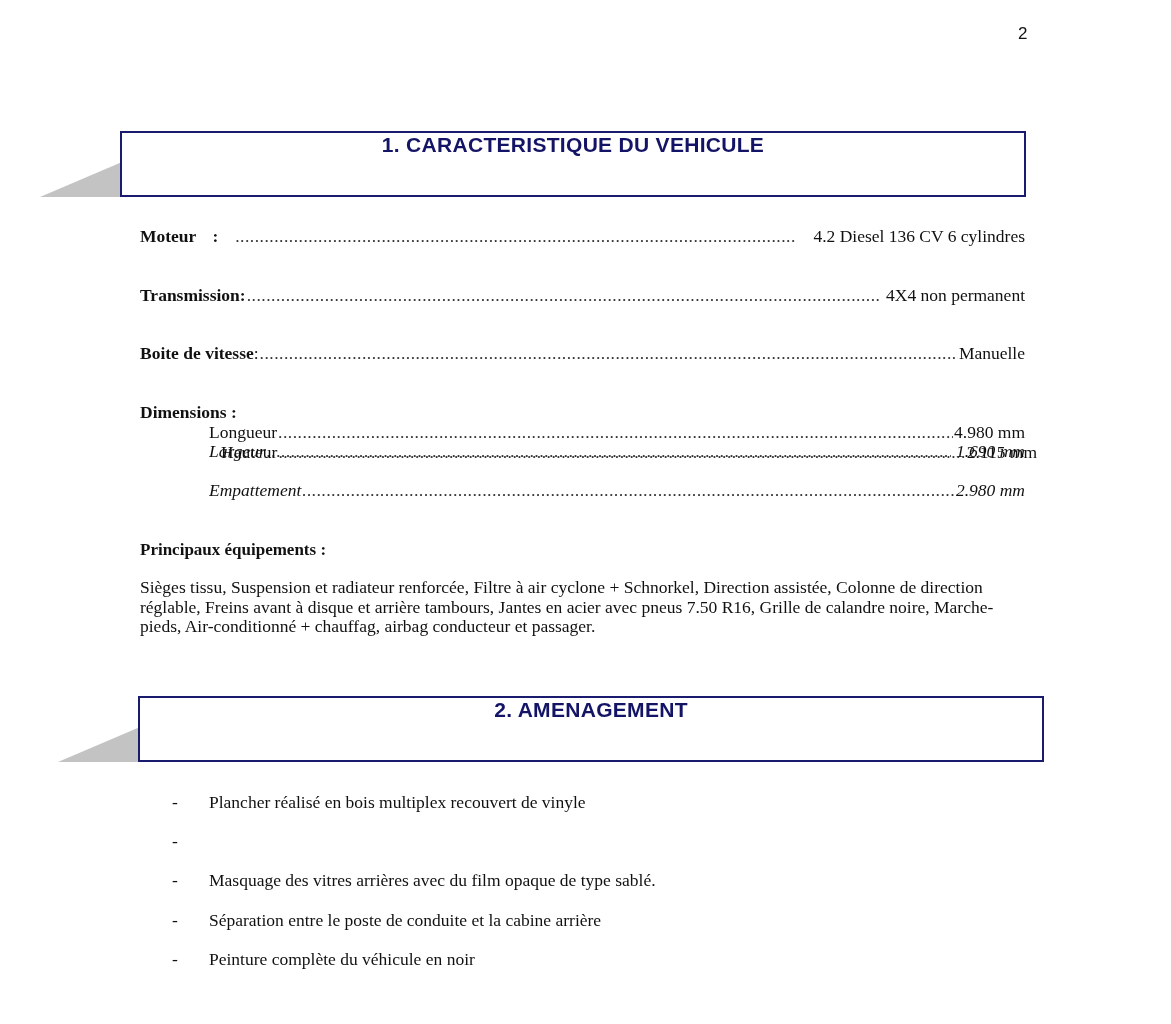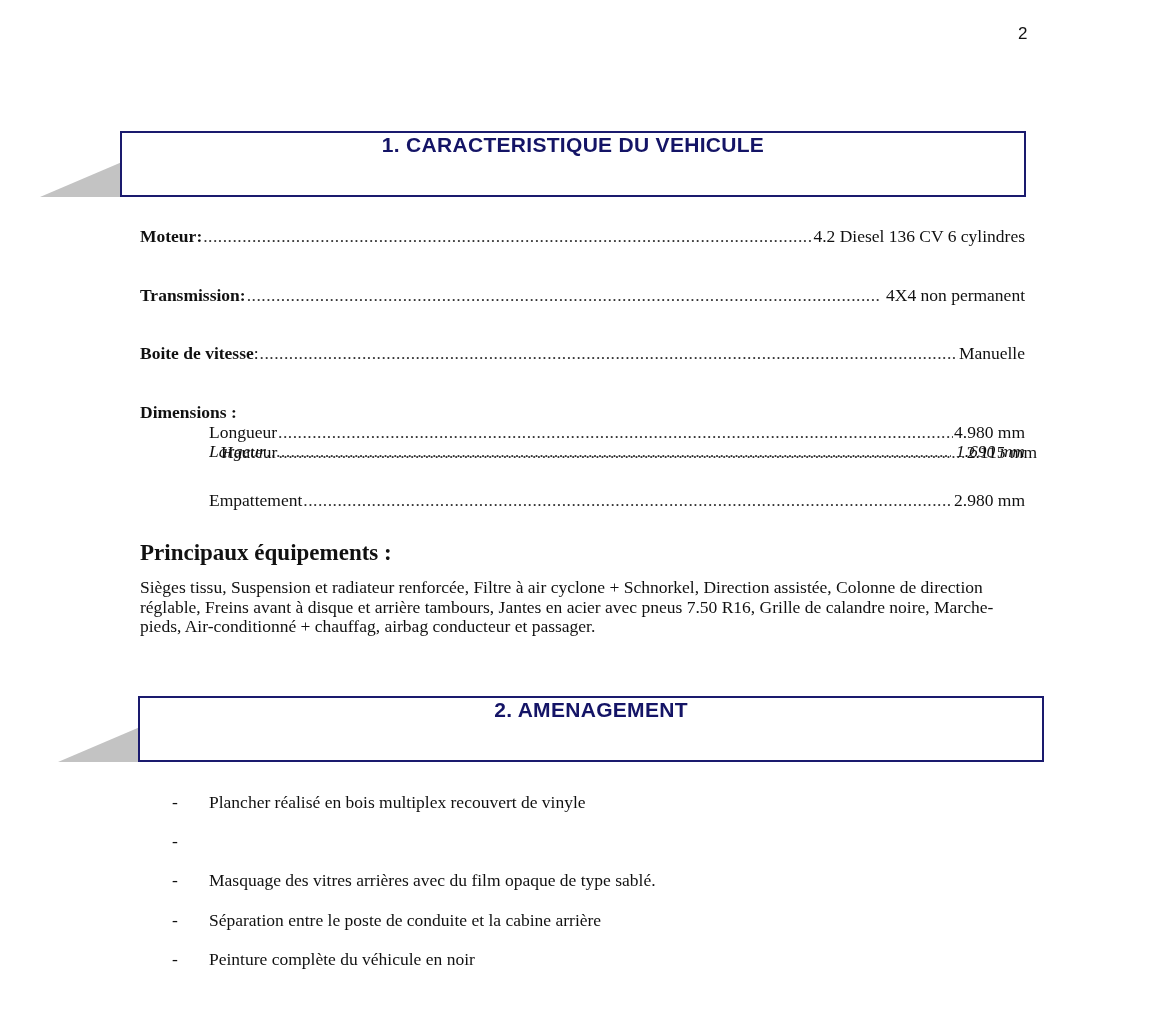--- a/index.html
+++ b/index.html
@@ -26,40 +26,40 @@
   .spec-row .label { font-weight: bold; }
   .spec-row .sep { font-weight: normal; }
   .dots { flex: 1; overflow: hidden; white-space: nowrap; margin: 0 1px; letter-spacing: 0.5px; color: #333; }
   .dots::before { content: "............................................................................................................................................................................................................................................"; }
   .spec-row .value { text-align: right; }
 
   .dim-title { position: absolute; left: 140px; top: 402px; font-size: 17.5px; font-weight: bold; }
   .dim-row { position: absolute; left: 209px; width: 816px; font-size: 17.5px; display: flex; align-items: center;
              white-space: nowrap; overflow: hidden; line-height: 19.5px; }
 
-  .equip-title { position: absolute; left: 140px; top: 540px; font-size: 23px; font-weight: bold; }
+  .equip-title { position: absolute; left: 140px; top: 540px; font-size: 17px; font-weight: bold; }
   .equip-text { position: absolute; left: 140px; top: 578px; width: 880px; font-size: 17.5px; line-height: 19.5px; }
 
   .amen-list { position: absolute; left: 172px; top: 792px; margin: 0; padding: 0; list-style: none; }
   .amen-item { font-size: 17.5px; height: 39.2px; display: flex; align-items: baseline; }
   .amen-item .dash { width: 37px; }
 </style>
 </head>
 <body>
 
 <div class="page-number">2</div>
 
 <div class="section-header" id="sec1">
   <div class="shadow"></div>
   <div class="box">
     <span class="title">1. CARACTERISTIQUE DU VEHICULE</span>
   </div>
 </div>
 
-<div class="spec-row" style="top:226px;">
+<div class="spec-row" style="top:226px;gap:16px;">
   <span class="label">Moteur</span>
   <span class="label"> :</span>
   <span class="dots"></span>
   <span class="value">4.2 Diesel 136 CV 6 cylindres</span>
 </div>
 
 <div class="spec-row" style="top:285px;">
   <span class="label">Transmission</span>
   <span class="label"> :</span>
   <span class="dots"></span>
@@ -83,21 +83,21 @@
 <div class="dim-row" style="top:442px;font-style:italic;">
   <span>Largeur</span>
   <span class="dots"></span>
   <span style="white-space:pre;"> 1.690 mm</span>
 </div>
 <div class="dim-row" style="top:443px;margin-left:12px;">
   <span>Hauteur</span>
   <span class="dots"></span>
   <span style="white-space:pre;">2.115 mm</span>
 </div>
-<div class="dim-row" style="top:491px;">
+<div class="dim-row" style="top:481px;font-style:italic;">
   <span>Empattement</span>
   <span class="dots"></span>
   <span style="white-space:pre;">2.980 mm</span>
 </div>
 
 <div class="equip-title">Principaux équipements :</div>
 <div class="equip-text">Sièges tissu, Suspension et radiateur renforcée, Filtre à air cyclone + Schnorkel, Direction assistée, Colonne de direction réglable, Freins avant à disque et arrière tambours, Jantes en acier avec pneus 7.50 R16, Grille de calandre noire, Marche-pieds, Air-conditionné + chauffag, airbag conducteur et passager.</div>
 
 <div class="section-header" id="sec2">
   <div class="shadow"></div>

